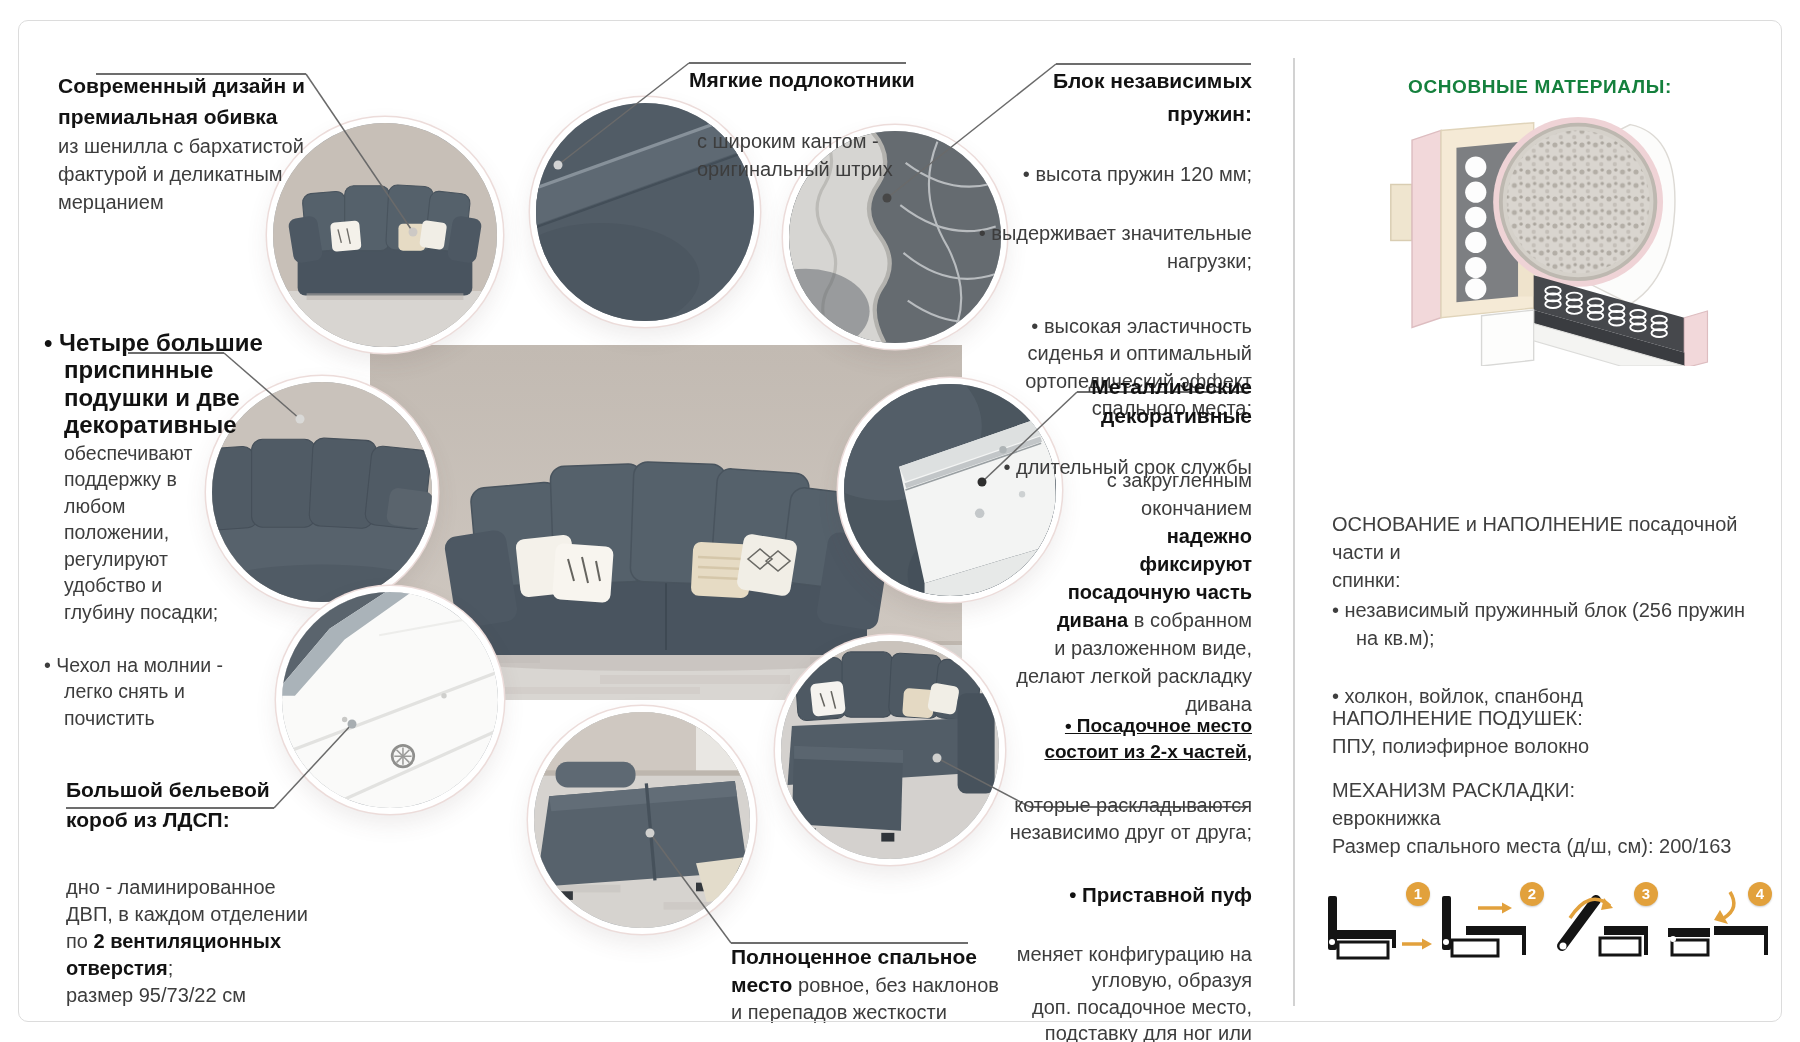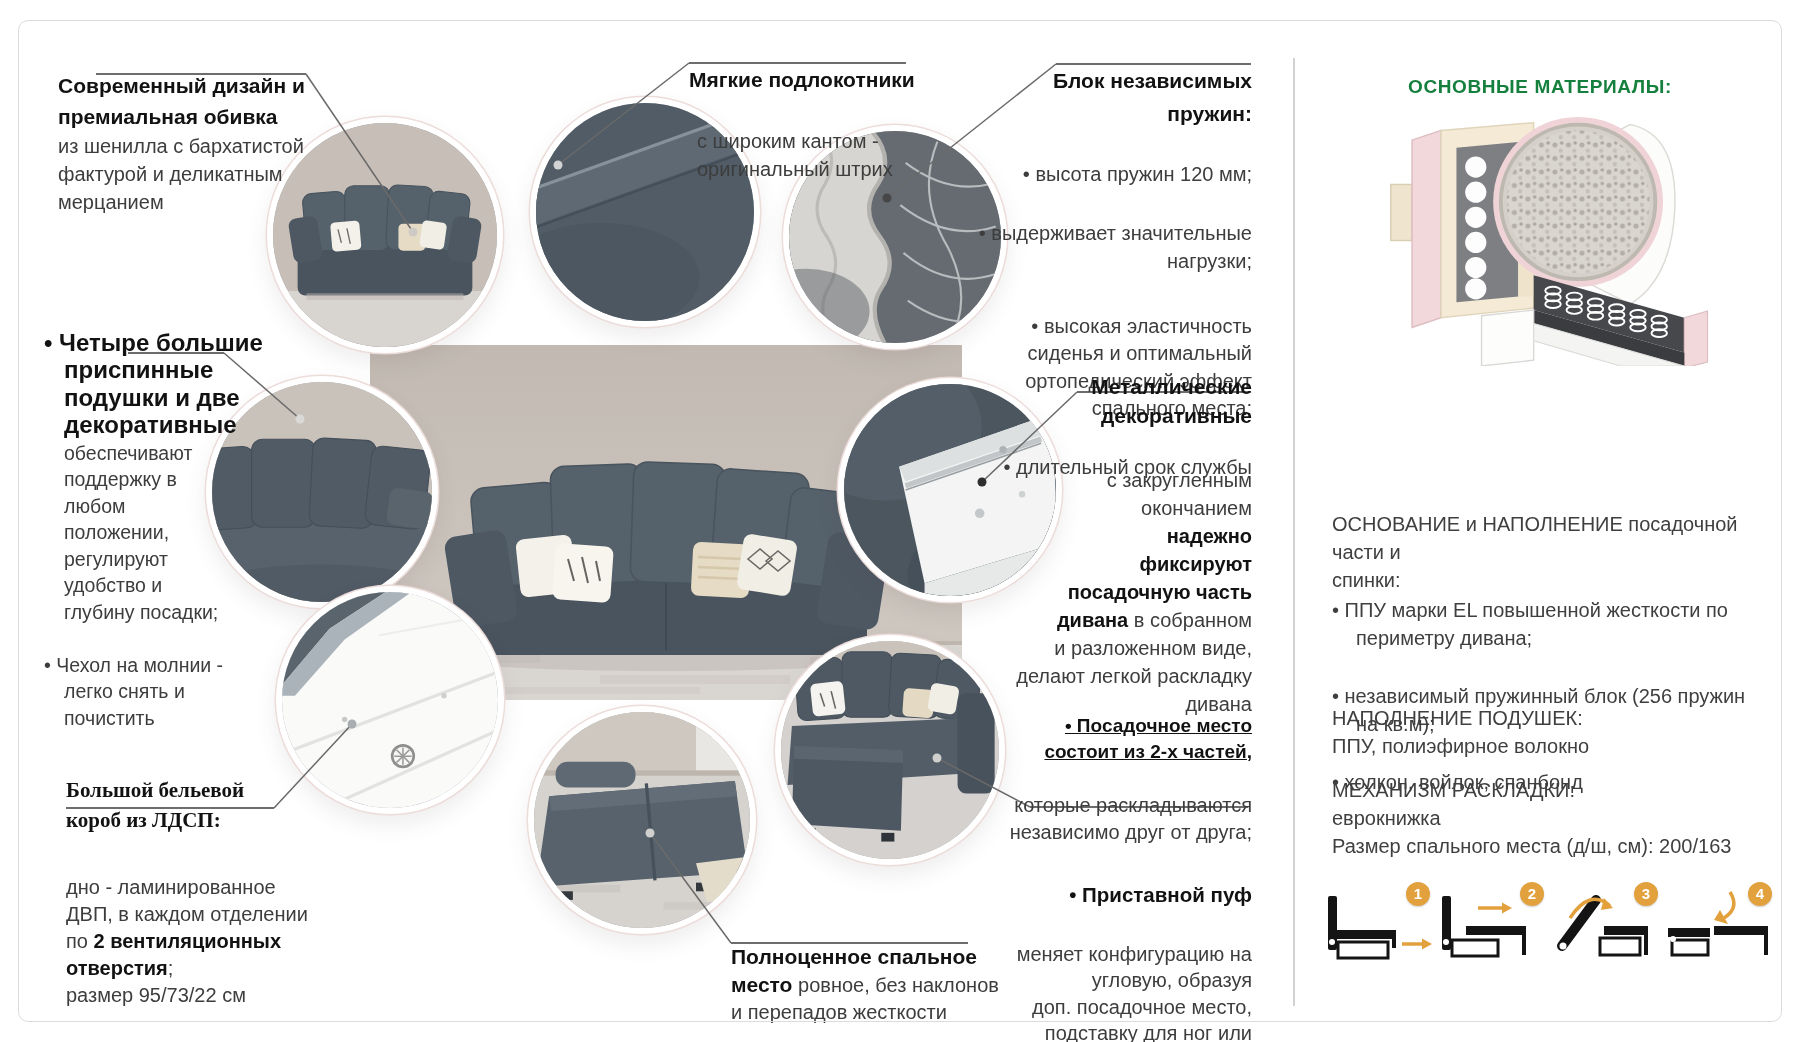--- a/index.html
+++ b/index.html
@@ -311,21 +311,21 @@
 положении,
 регулируют
 удобство и
 глубину посадки;</span></span>
     <span class="hang">• Чехол на молнии -
 легко снять и
 почистить</span>
   </div>
 
   <div class="blk" style="left:66px;top:748px;width:300px;font-size:20px;line-height:27px;">
-    <span class="ttl" style="line-height:30px;font-family:Liberation Serif, serif;">Большой бельевой
+    <span class="ttl" style="line-height:30px;">Большой бельевой
 короб из ЛДСП:</span>
     <span style="display:block;margin-top:12px;"><span>дно - ламинированное
 ДВП, в каждом отделении
 по </span><span class="b">2 вентиляционных отверстия</span><span>;
 размер 95/73/22 см</span></span>
   </div>
 
   <div class="blk" style="left:689px;top:36px;width:230px;">
     <span class="ttl">Мягкие подлокотники</span>
     <span style="display:block;margin-left:8px;margin-top:4px;">с широким кантом -
@@ -453,22 +453,20 @@
     <polygon points="306,240 330,233 330,286 306,292" fill="#f2d8da" stroke="#ddbdc0" stroke-width="1.2"></polygon>
     <polygon points="150,232 306,276 306,290 150,246" fill="#3a3c40"></polygon>
     <polygon points="96,238 150,232 150,284 96,290" fill="#fdfdfc" stroke="#d8d8d6" stroke-width="1.4"></polygon>
     <polygon points="150,246 306,290 240,290 150,264" fill="#f4f4f2" stroke="#dcdcda" stroke-width="1.2"></polygon>
   </svg>
 
 
   <div class="mat-sec" style="top:482px;">
     <span>ОСНОВАНИЕ и НАПОЛНЕНИЕ посадочной части и
 спинки:</span>
-    <span class="mat-bullet">• ППУ марки EL повышенной жесткости по
-периметру дивана;</span>
     <span class="mat-bullet">• независимый пружинный блок (256 пружин
 на кв.м);</span>
     <span class="mat-bullet">• холкон, войлок, спанбонд</span>
   </div>
 
   <div class="mat-sec" style="top:676px;">
     <span>НАПОЛНЕНИЕ ПОДУШЕК:</span>
     <span style="display:block;">ППУ, полиэфирное волокно</span>
   </div>
 

